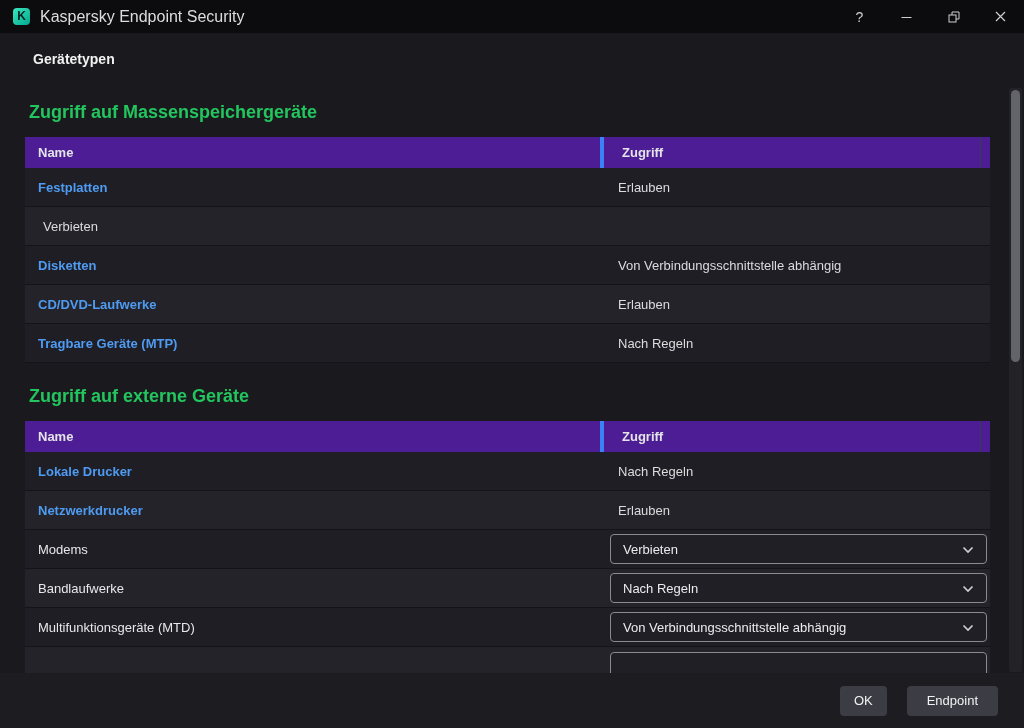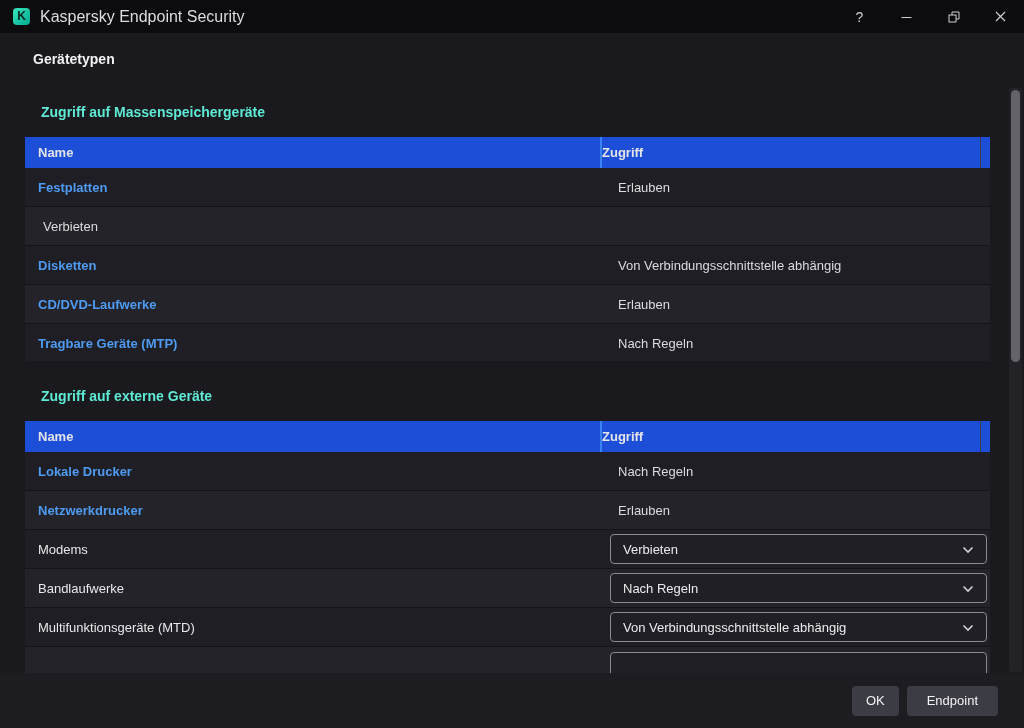--- a/index.html
+++ b/index.html
@@ -33,32 +33,32 @@
   
   .content {
     position:absolute; top:33px; left:25px; width:965px; bottom:55px;
     overflow:hidden;
   }
   h1.page-title {
     margin:15px 0 0 8px; font-size:14px; line-height:22px;
     font-weight:bold; color:#f2f2f4;
   }
   h2.section-heading {
-    margin:33px 0 0 16px; font-size:14px; line-height:18px;
-    font-weight:bold; color:#5eead4;
+    margin:33px 0 0 4px; font-size:18px; line-height:18px;
+    font-weight:bold; color:#22c55e;
   }
   h2.section-heading.second { margin-top:24px; }
 
   .table { margin-top:16px; width:965px; }
   .thead {
-    display:flex; height:31px; background:#1d4ed8; align-items:center;
+    display:flex; height:31px; background:#4c1d95; align-items:center;
     font-size:13px; font-weight:bold; color:#e4e4e8;
   }
   .th-name { width:575px; padding-left:13px; }
-  .th-access { flex:1; align-self:stretch; display:flex; align-items:center; border-left:2px solid #3b82f6; }
+  .th-access { flex:1; padding-left:18px; align-self:stretch; display:flex; align-items:center; border-left:4px solid #3b82f6; }
   .th-stub { width:10px; align-self:stretch; border-left:1px solid #3c3c44; }
 
   .tr {
     display:flex; height:39px; align-items:center;
     border-bottom:1px solid #141418; font-size:13px;
   }
   .tr:nth-child(odd) { background:#232329; }
   .tr:nth-child(even) { background:#1e1e24; }
   .td-name { width:575px; padding-left:13px; color:#e8e8ea; }
   .td-access { flex:1; padding-left:18px; padding-right:3px; color:#dcdcde; }
@@ -81,21 +81,21 @@
   }
   .scroll-thumb {
     position:absolute; top:2px; left:2px; right:2px; height:272px;
     background:#63636a; border-radius:5px;
   }
 
   
   .footer {
     position:absolute; left:0; right:0; bottom:0; height:55px;
     background:#1d1d21; display:flex; align-items:center; justify-content:flex-end;
-    gap:8px; padding-right:26px;
+    gap:20px; padding-right:26px;
   }
   .btn {
     height:30px; border:none; border-radius:4px; background:#3c3c44;
     color:#f2f2f4; font-size:13px; font-family:"Liberation Sans", sans-serif;
     padding:0 16px; cursor:pointer;
   }
   .btn.ok { padding:0 14px; }
   .btn.cancel { padding:0 20px; }
 </style>
 </head>

